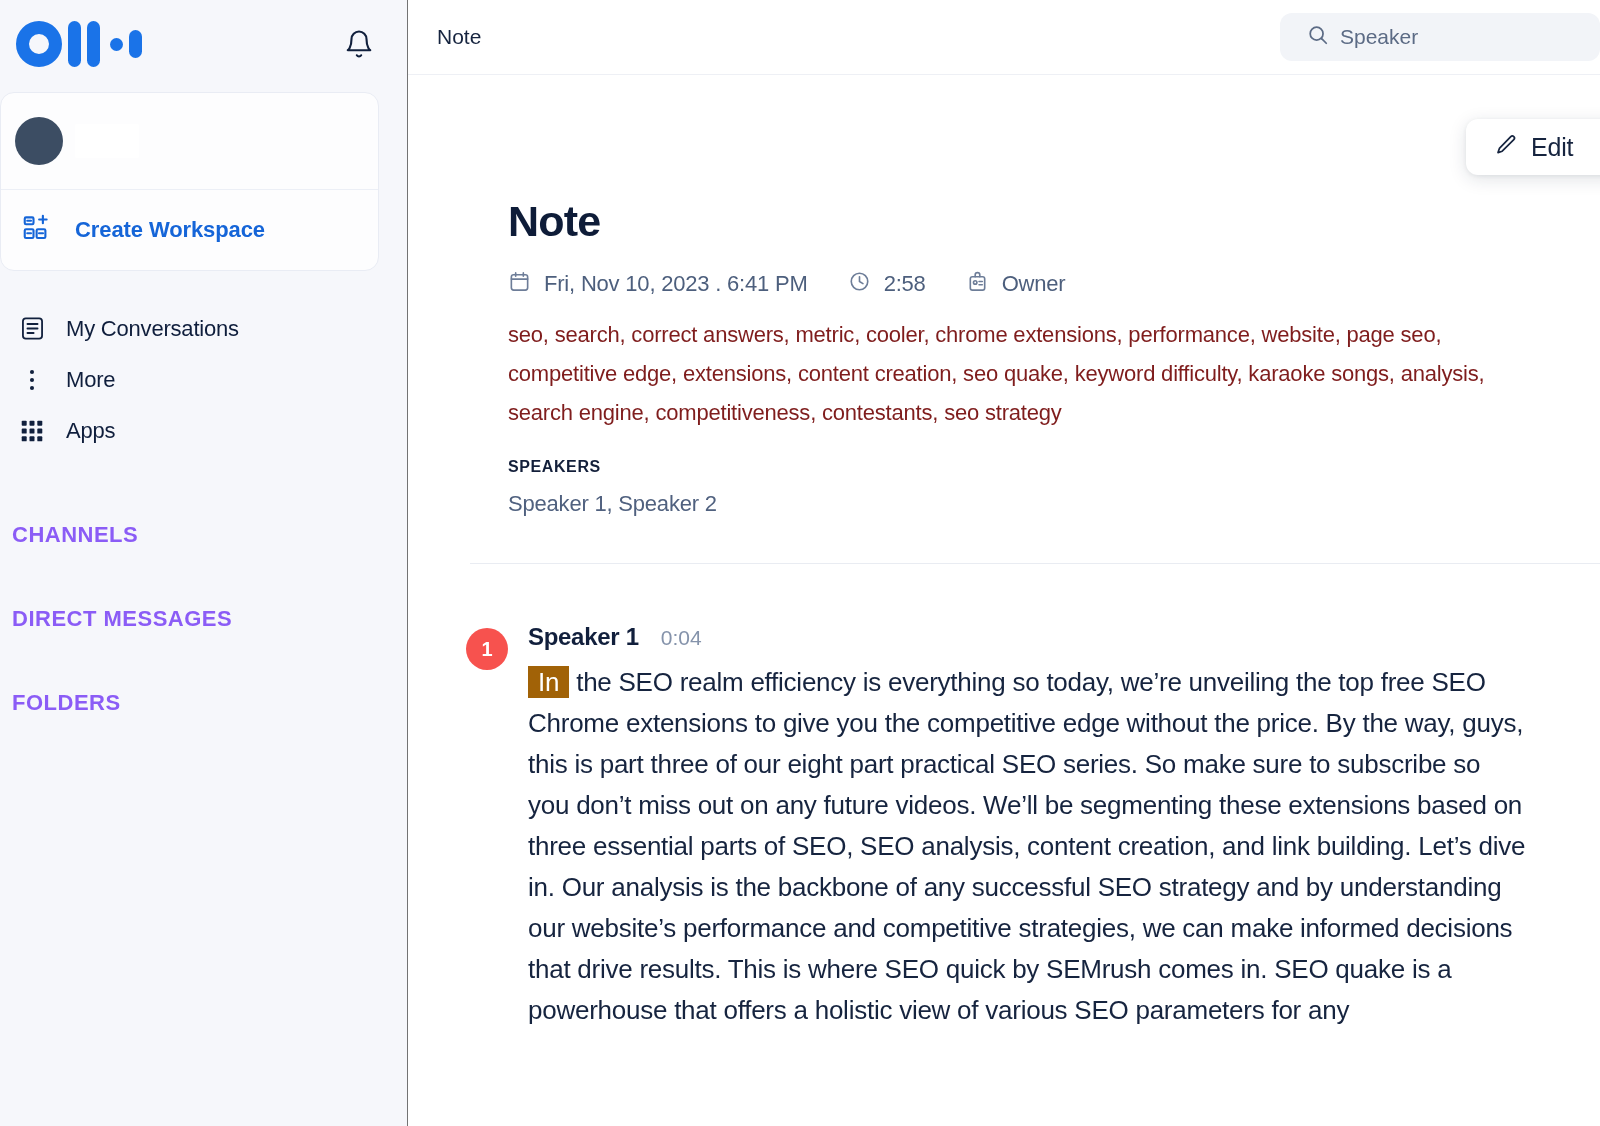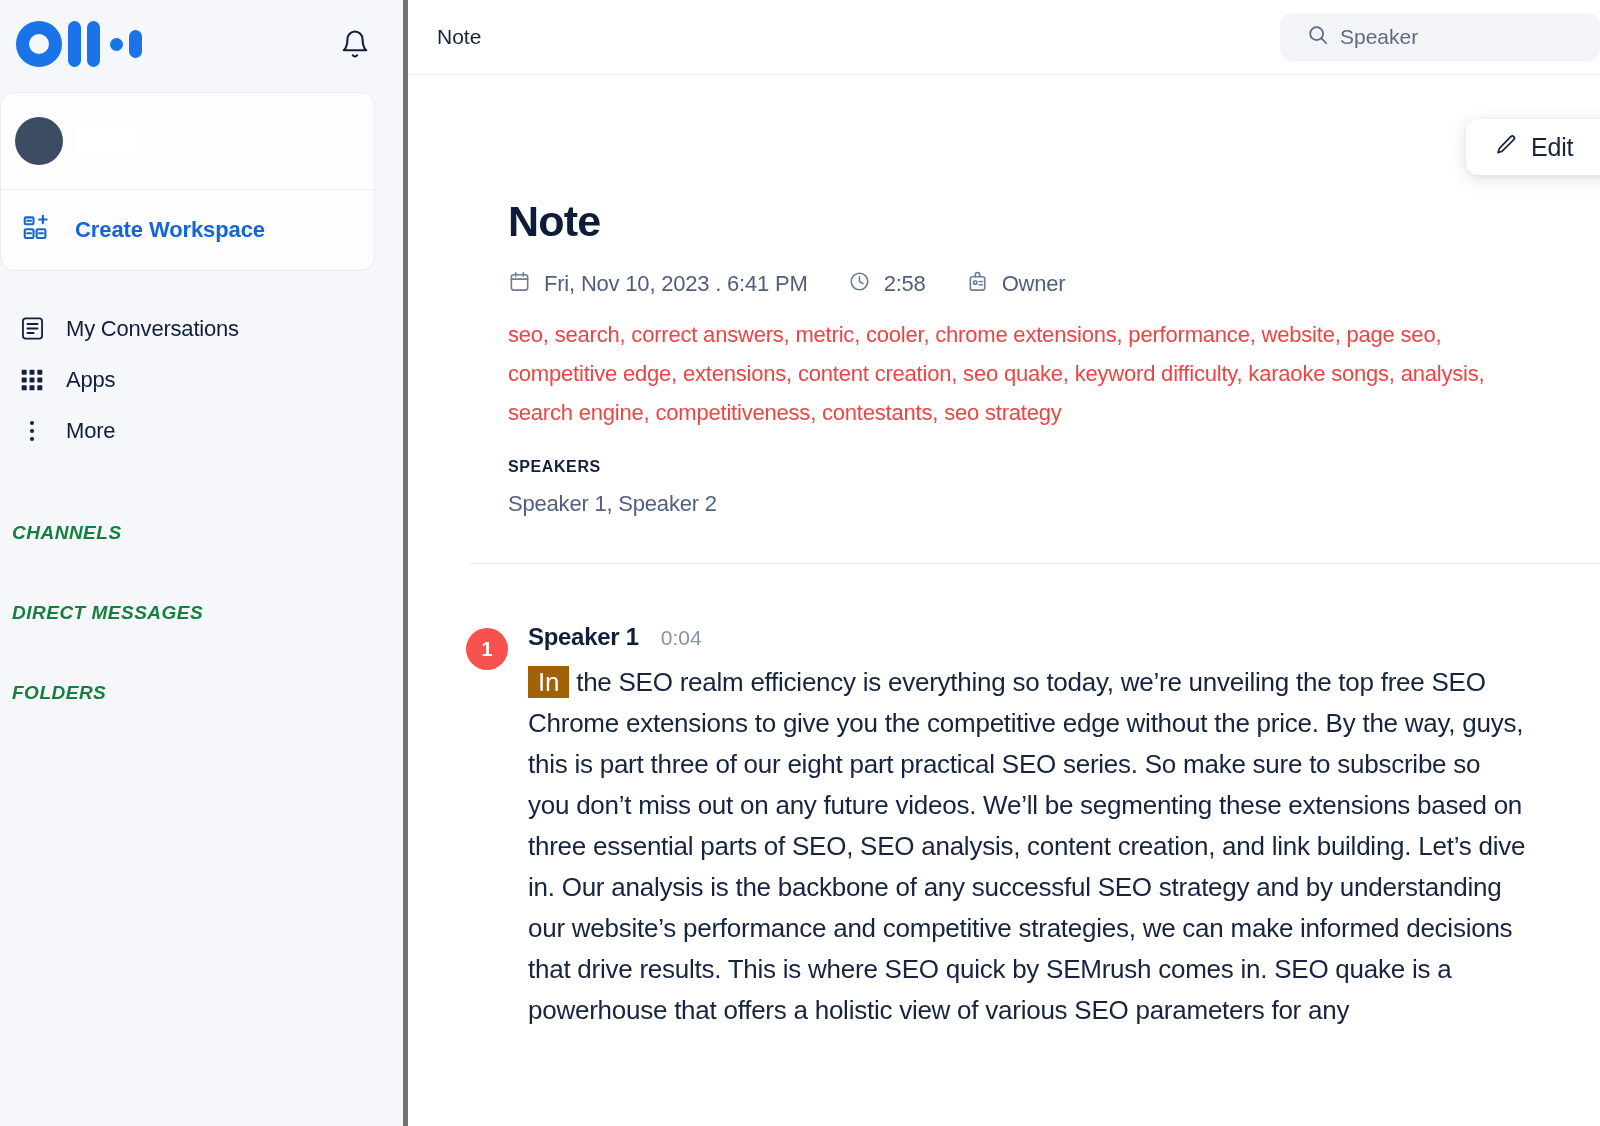--- a/index.html
+++ b/index.html
@@ -17,21 +17,21 @@
     width: 1600px;
     height: 1126px;
     position: relative;
   }
 
   
   .sidebar {
     width: 408px;
     height: 1126px;
     background: #f6f7fb;
-    border-right: 5px solid #737373;
+    border-right: 1px solid #737373;
     flex: 0 0 408px;
     position: relative;
   }
 
   .sidebar-top {
     height: 88px;
     display: flex;
     align-items: center;
     justify-content: space-between;
     padding: 0 28px 0 16px;
@@ -118,26 +118,25 @@
     display: flex; align-items: center; justify-content: center;
     flex: 0 0 28px;
   }
   .nav-label {
     font-size: 22px;
     color: #0f1e3c;
     letter-spacing: -0.2px;
   }
 
   .section-head {
-    font-size: 19px;
+    font-size: 22px;
     font-weight: 700;
     letter-spacing: 0.5px;
-    color: #15803d;
+    color: #8b5cf6;
     padding-left: 12px;
-    font-style: italic;
   }
   .sec-channels { margin-top: 66px; }
   .sec-dm { margin-top: 58px; }
   .sec-folders { margin-top: 58px; }
 
   
   .main {
     flex: 1;
     height: 1028px;
     background: #ffffff;
@@ -240,21 +239,21 @@
     font-weight: 700;
     letter-spacing: 0.6px;
     color: #131f3a;
     margin-top: 40px;
   }
 
   .keywords {
     margin-top: 18px;
     font-size: 22px;
     line-height: 39px;
-    color: #ef4444;
+    color: #7f1d1d;
     max-width: 1030px;
     letter-spacing: -0.2px;
   }
 
   .speakers-head { margin-top: 26px; }
   .speakers-val {
     margin-top: 15px;
     font-size: 22px;
     color: #50617f;
     letter-spacing: -0.2px;
@@ -379,49 +378,49 @@
           <svg width="27" height="27" viewBox="0 0 24 24" fill="none" stroke="#11203d" stroke-width="1.6" stroke-linecap="round" stroke-linejoin="round">
             <rect x="3.5" y="3" width="17" height="18" rx="2.6"></rect>
             <line x1="7.5" y1="8" x2="16.5" y2="8"></line>
             <line x1="7.5" y1="12" x2="16.5" y2="12"></line>
             <line x1="7.5" y1="16" x2="13" y2="16"></line>
           </svg>
         </span>
         <span class="nav-label">My Conversations</span>
       </div>
 
+
+      <div class="nav-item">
+        <span class="nav-icon">
+          <svg width="26" height="26" viewBox="0 0 24 24" fill="#11203d">
+            <circle cx="12" cy="4.6" r="1.9"></circle>
+            <circle cx="12" cy="12" r="1.9"></circle>
+            <circle cx="12" cy="19.4" r="1.9"></circle>
+          </svg>
+        </span>
+        <span class="nav-label">More</span>
+      </div>
 
       <div class="nav-item">
         <span class="nav-icon">
           <svg width="26" height="26" viewBox="0 0 24 24" fill="#11203d">
             <rect x="2.5" y="2.5" width="4.6" height="4.6" rx="0.8"></rect>
             <rect x="9.7" y="2.5" width="4.6" height="4.6" rx="0.8"></rect>
             <rect x="16.9" y="2.5" width="4.6" height="4.6" rx="0.8"></rect>
             <rect x="2.5" y="9.7" width="4.6" height="4.6" rx="0.8"></rect>
             <rect x="9.7" y="9.7" width="4.6" height="4.6" rx="0.8"></rect>
             <rect x="16.9" y="9.7" width="4.6" height="4.6" rx="0.8"></rect>
             <rect x="2.5" y="16.9" width="4.6" height="4.6" rx="0.8"></rect>
             <rect x="9.7" y="16.9" width="4.6" height="4.6" rx="0.8"></rect>
             <rect x="16.9" y="16.9" width="4.6" height="4.6" rx="0.8"></rect>
           </svg>
         </span>
         <span class="nav-label">Apps</span>
       </div>
 
-      <div class="nav-item">
-        <span class="nav-icon">
-          <svg width="26" height="26" viewBox="0 0 24 24" fill="#11203d">
-            <circle cx="12" cy="4.6" r="1.9"></circle>
-            <circle cx="12" cy="12" r="1.9"></circle>
-            <circle cx="12" cy="19.4" r="1.9"></circle>
-          </svg>
-        </span>
-        <span class="nav-label">More</span>
-      </div>
-
     </nav>
 
     <div class="section-head sec-channels">CHANNELS</div>
     <div class="section-head sec-dm">DIRECT MESSAGES</div>
     <div class="section-head sec-folders">FOLDERS</div>
 
   </aside>
 
   <main class="main">
 

